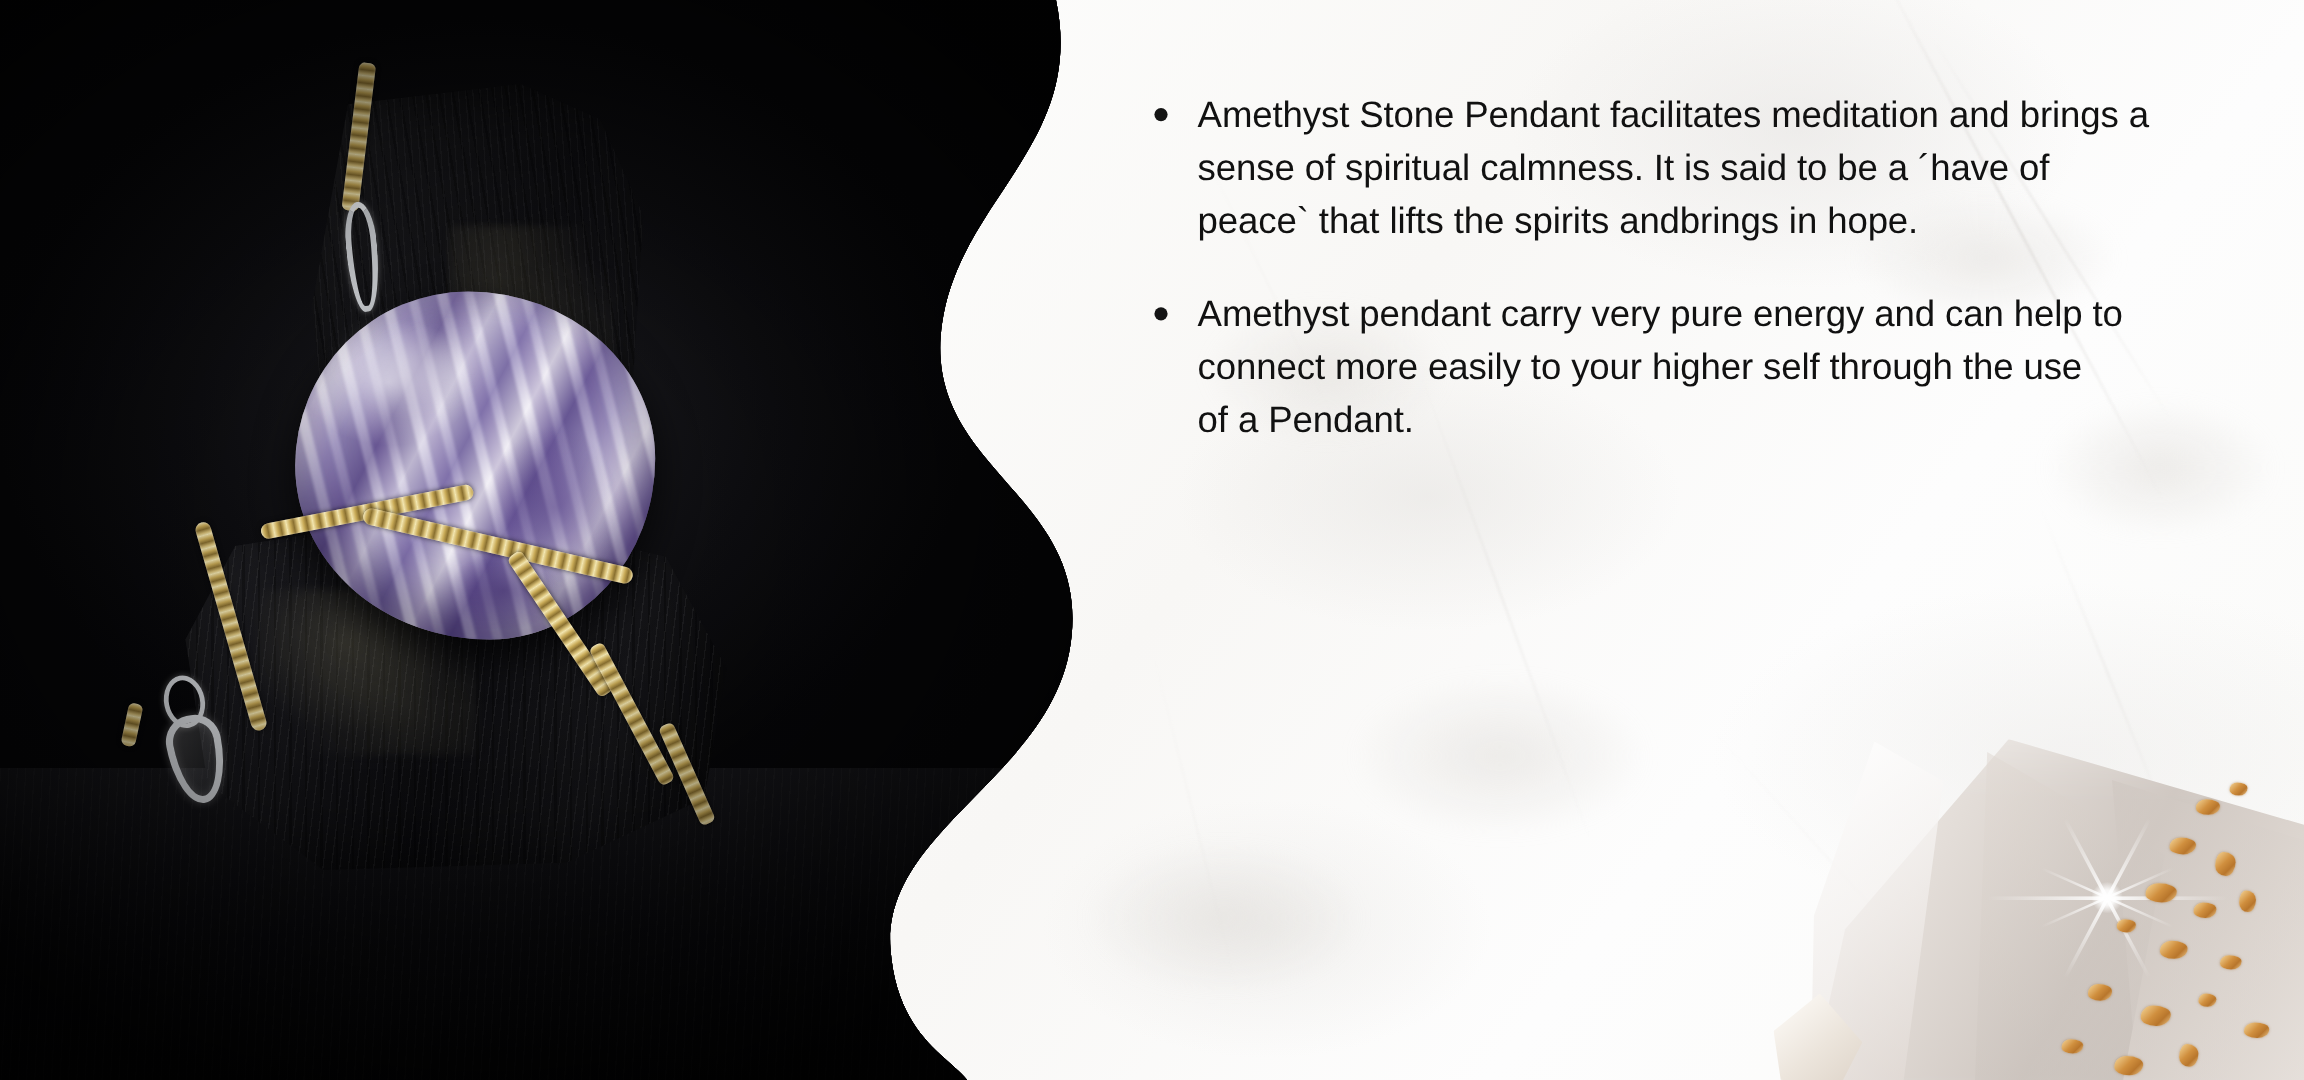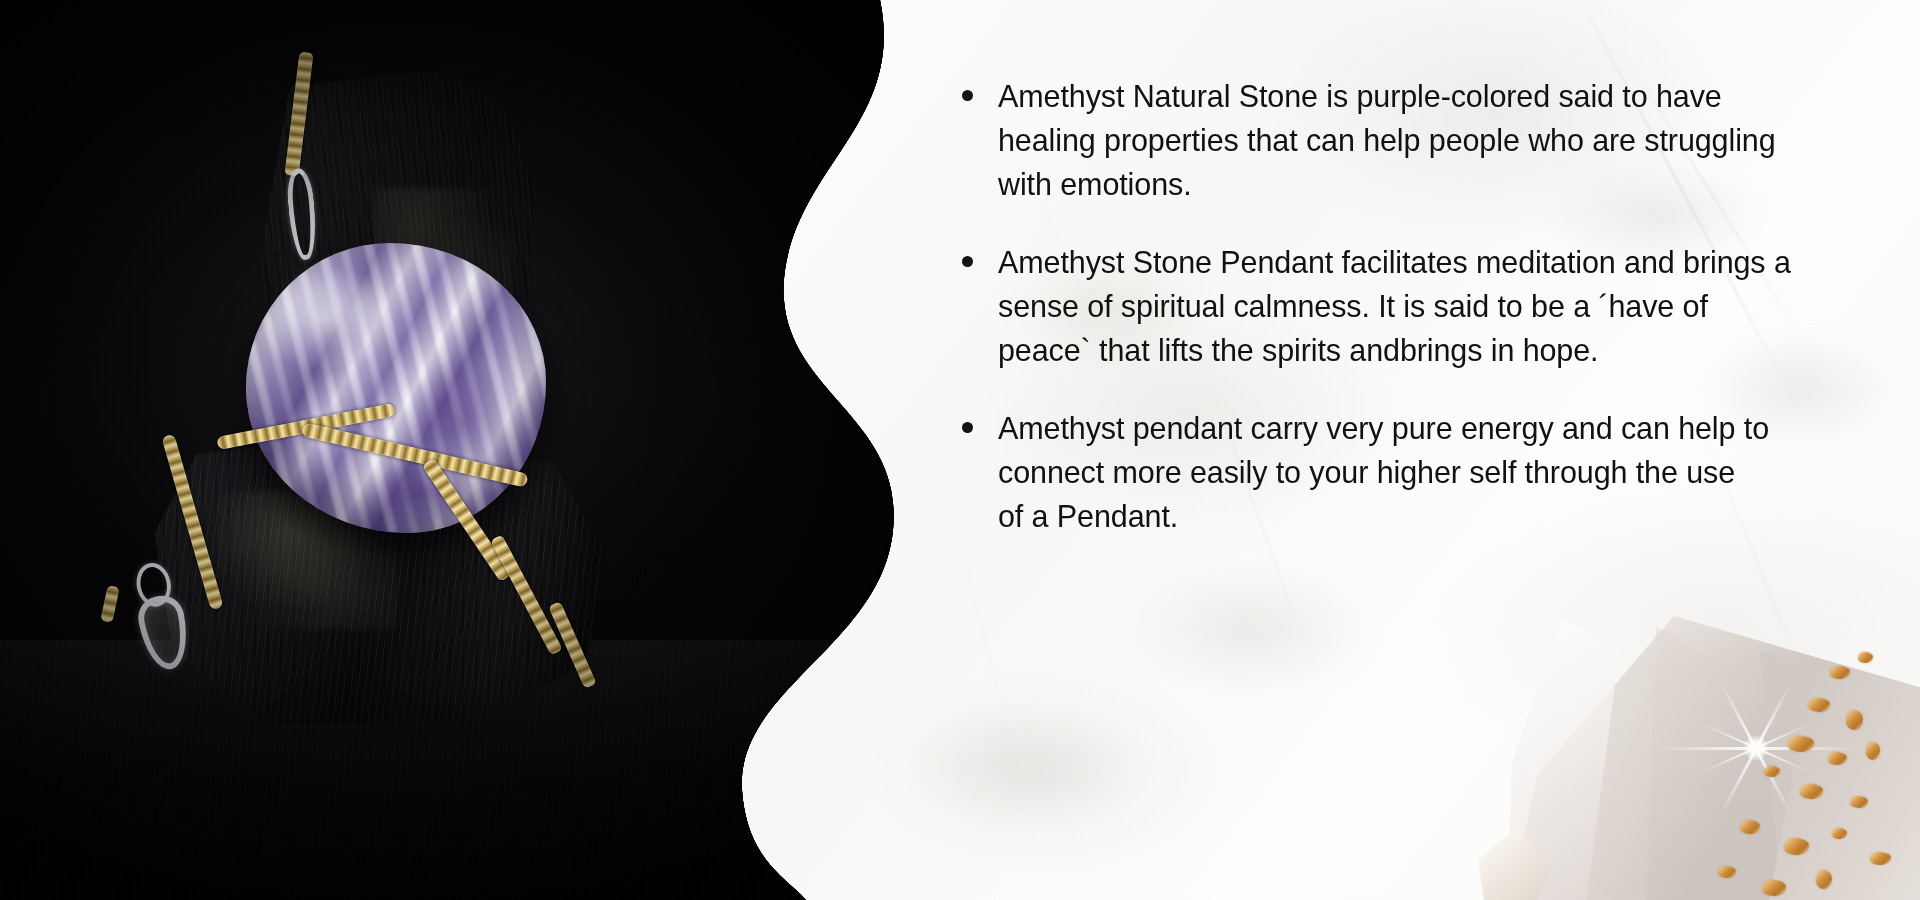--- a/index.html
+++ b/index.html
@@ -364,26 +364,20 @@
     <div class="goldflake" style="left:472px;top:258px;width:15px;height:11px;"></div>
     <div class="goldflake" style="left:510px;top:282px;width:21px;height:13px;"></div>
     <div class="goldflake" style="left:358px;top:296px;width:18px;height:12px;"></div>
     <div class="goldflake" style="left:402px;top:310px;width:24px;height:16px;"></div>
     <div class="goldflake" style="left:456px;top:300px;width:16px;height:19px;"></div>
   </div>
   <div class="shard"></div>
 
   <div class="content">
 
-    <div class="bullet-item">
-      <span class="bullet-dot"></span>
-      <div class="bullet-text">Amethyst Natural Stone is purple-colored said to have
-healing properties that can help people who are struggling
-with emotions.</div>
-    </div>
 
     <div class="bullet-item">
       <span class="bullet-dot"></span>
       <div class="bullet-text">Amethyst Stone Pendant facilitates meditation and brings a
 sense of spiritual calmness. It is said to be a ´have of
 peace` that lifts the spirits andbrings in hope.</div>
     </div>
 
     <div class="bullet-item">
       <span class="bullet-dot"></span>

